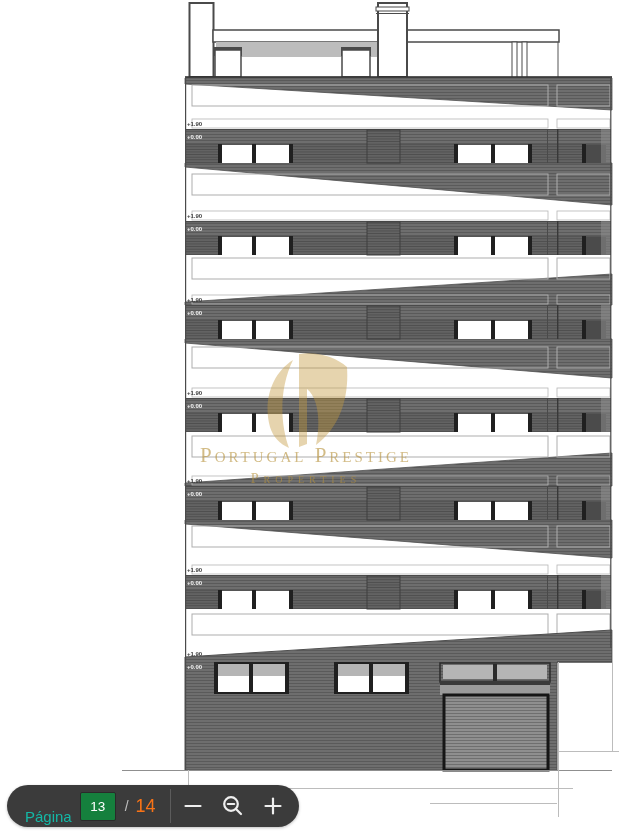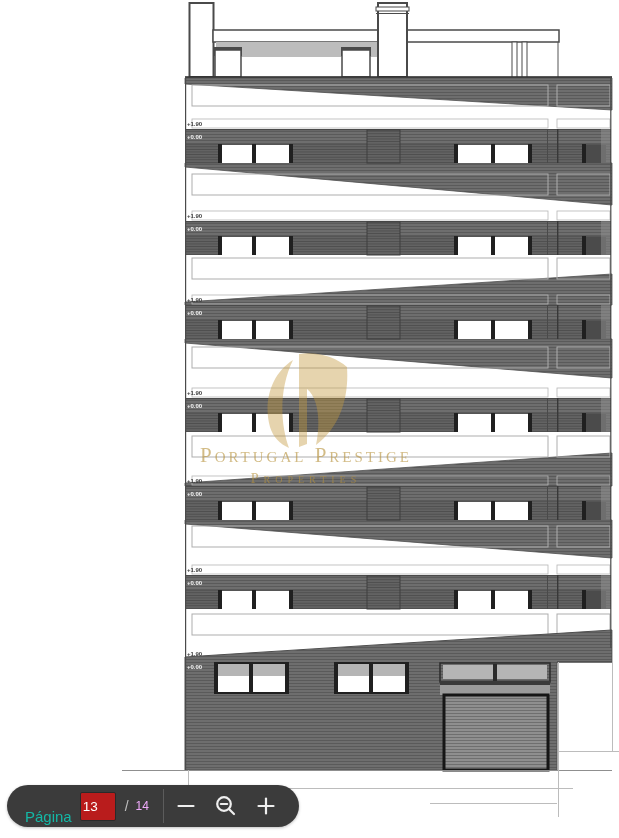--- a/index.html
+++ b/index.html
@@ -34,25 +34,25 @@
            text-align:center;letter-spacing:3px;opacity:.62;}
   #wm-line1{position:absolute;left:150px;top:443px;width:312px;font-size:21px;}
   #wm-line2{position:absolute;left:150px;top:471px;width:312px;font-size:14px;letter-spacing:5px;}
   #wm-logo{position:absolute;left:256px;top:348px;opacity:.42;}
 
   
   #toolbar{position:absolute;left:7px;top:785px;height:42px;width:292px;background:#3b3b3b;
            border-radius:21px;display:flex;align-items:center;padding:0 0 0 18px;box-sizing:border-box;
            box-shadow:0 1px 3px rgba(0,0,0,.25);}
   #toolbar .lbl{color:#14b8a6;font-size:15px;margin-top:21px;}
-  #page-input{width:30px;height:25px;margin-left:8px;background:#b91c1c;border:1px solid #2a2a2a;
-              border-radius:2px;color:#ffffff;font-size:13.5px;
+  #page-input{width:30px;height:25px;margin-left:8px;background:#15803d;border:1px solid #2a2a2a;
+              border-radius:2px;color:#ffffff;font-size:13.5px;text-align:center;
               font-family:"Liberation Sans",sans-serif;}
   #toolbar .sep{color:#c0c0c0;font-size:14px;margin:0 7px 0 9px;}
-  #toolbar .total{color:#f0abfc;font-size:12px;text-align:center;}
+  #toolbar .total{color:#f97316;font-size:18px;text-align:center;}
   #toolbar .divider{width:1px;height:34px;background:#5c5c5c;margin:0 2px 0 14px;}
   .tb-btn{width:40px;height:40px;display:flex;align-items:center;justify-content:center;
           background:none;border:none;cursor:pointer;padding:0;}
   .tb-btn svg{stroke:#efefef;stroke-width:2.2;fill:none;stroke-linecap:round;}
 </style>
 </head>
 <body>
 
 <svg id="sheet" width="619" height="838" viewBox="0 0 619 838">
   <defs>

